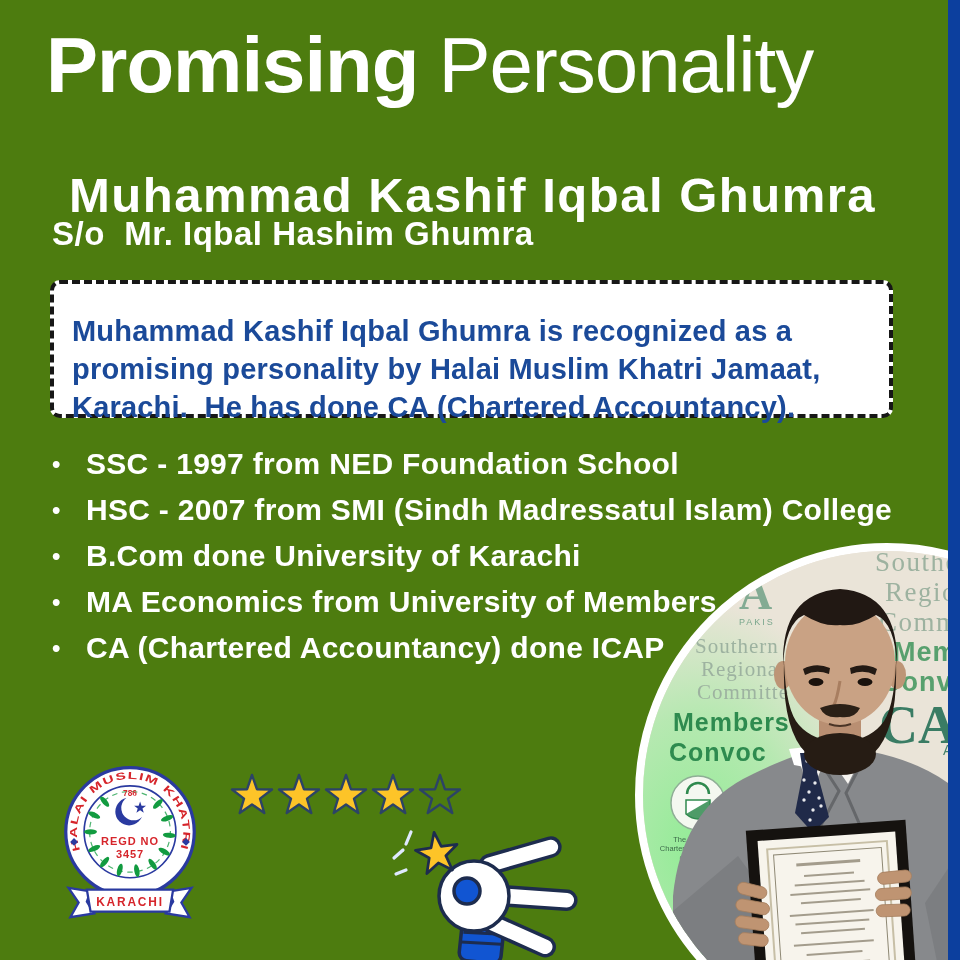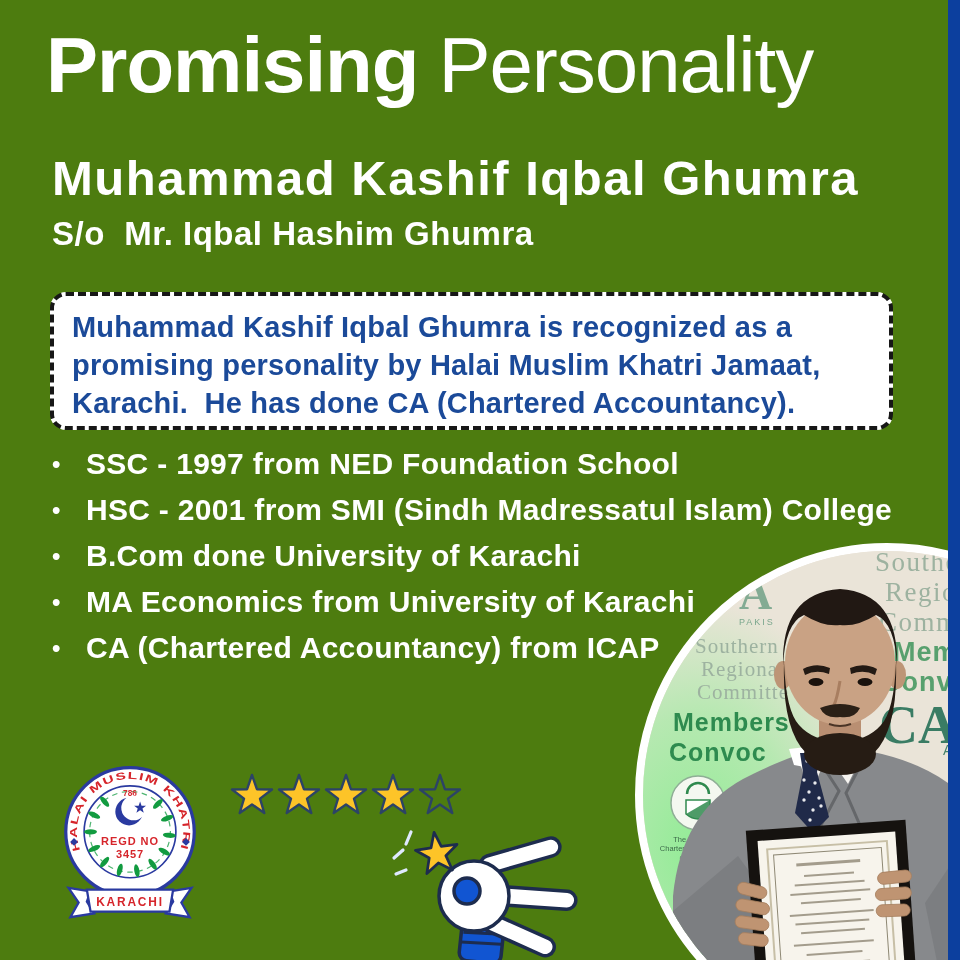--- a/index.html
+++ b/index.html
@@ -7,28 +7,28 @@
     position:relative;width:948px;height:960px;overflow:hidden;
     background:#4d7c0f;
     font-family:"Liberation Sans","DejaVu Sans",sans-serif;
   }
   
   #title{position:absolute;left:46px;top:22px;margin:0;color:#ffffff;
     font-size:78px;line-height:1.12;letter-spacing:-1px;white-space:nowrap;}
   #title .w-bold{font-weight:700;margin-right:20px;}
   #title .w-light{font-weight:400;}
   
-  #person-name{position:absolute;left:52px;top:150px;margin:0;color:#fff;
+  #person-name{position:absolute;left:52px;top:150px;margin:17px;color:#fff;
     font-size:49px;font-weight:700;letter-spacing:1.5px;white-space:nowrap;}
   #person-relation{position:absolute;left:52px;top:215px;margin:0;color:#fff;
     font-size:33px;font-weight:700;letter-spacing:.5px;white-space:pre;text-align:center;}
   
-  #recognition-box{position:absolute;left:50px;top:292px;width:843px;height:138px;
+  #recognition-box{position:absolute;left:50px;top:280px;width:843px;height:138px;
     box-sizing:border-box;background:#ffffff;border:4px dashed #171717;
-    border-radius:16px;padding:12px 18px;}
+    border-radius:10px;padding:28px 18px;}
   #recognition-box p{margin:0;color:#1b4a99;font-size:29px;line-height:38px;
     font-weight:700;letter-spacing:.2px;white-space:pre-wrap;}
   
   #education{position:absolute;left:52px;top:441px;}
   .edu-row{display:flex;align-items:center;height:46px;color:#ffffff;
     font-size:30px;font-weight:700;letter-spacing:.3px;white-space:nowrap;}
   .edu-row .dot{width:34px;font-size:24px;flex:0 0 34px;}
   
   #badge{position:absolute;left:52px;top:748px;width:156px;height:186px;}
   #stars-row{position:absolute;left:229px;top:773px;display:flex;gap:1px;}
@@ -54,33 +54,33 @@
     <p>Muhammad Kashif Iqbal Ghumra is recognized as a promising personality by Halai Muslim Khatri Jamaat, Karachi.  He has done CA (Chartered Accountancy).</p>
   </div>
 
   <div id="education">
     <div class="edu-row">
       <span class="dot">•</span>
       <span>SSC - 1997  from NED Foundation School</span>
       </div>
     <div class="edu-row">
       <span class="dot">•</span>
-      <span>HSC - 2001 from SMI (Sindh Madressatul Islam) College</span>
+      <span>HSC - 2007 from SMI (Sindh Madressatul Islam) College</span>
       </div>
     <div class="edu-row">
       <span class="dot">•</span>
       <span>B.Com done University of Karachi</span>
       </div>
     <div class="edu-row">
       <span class="dot">•</span>
-      <span>MA Economics from University of Karachi</span>
-      </div>
-    <div class="edu-row">
-      <span class="dot">•</span>
-      <span>CA (Chartered Accountancy) from ICAP</span>
+      <span>MA Economics from University of Members</span>
+      </div>
+    <div class="edu-row">
+      <span class="dot">•</span>
+      <span>CA (Chartered Accountancy) done ICAP</span>
       </div>
   </div>
 
   <svg id="badge" viewBox="0 0 170 190">
 
     <polygon points="18,146 42,150 38,161 46,174 20,178 29,162" fill="#ffffff" stroke="#2a3aa0" stroke-width="2.5"></polygon>
     <polygon points="152,146 128,150 132,161 124,174 150,178 141,162" fill="#ffffff" stroke="#2a3aa0" stroke-width="2.5"></polygon>
 
     <circle cx="85" cy="85" r="70" fill="#ffffff" stroke="#2a3aa0" stroke-width="3.5"></circle>
     <circle cx="85" cy="85" r="50" fill="none" stroke="#2a3aa0" stroke-width="1.8"></circle>

